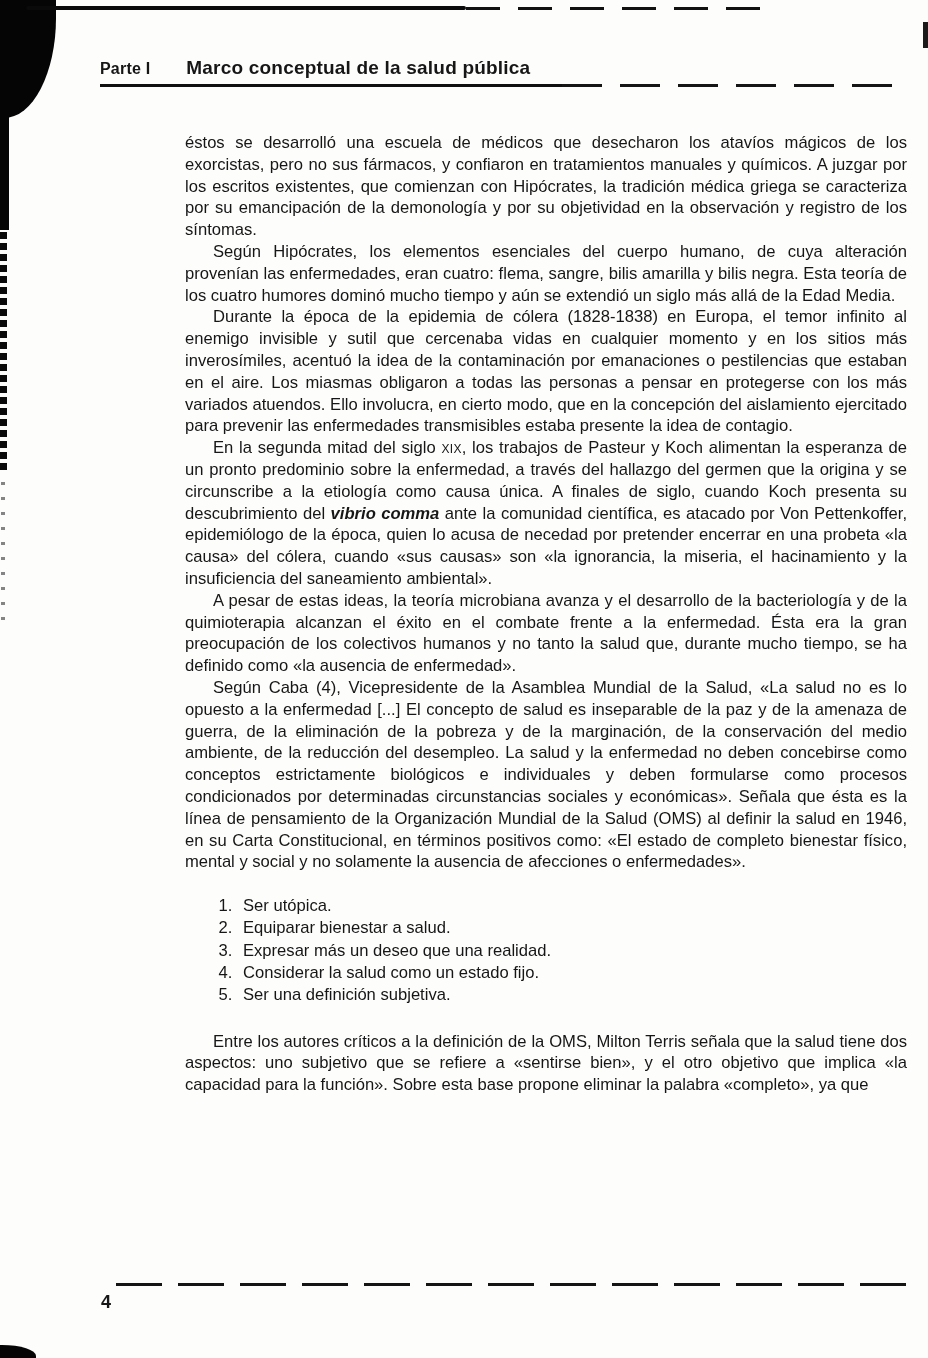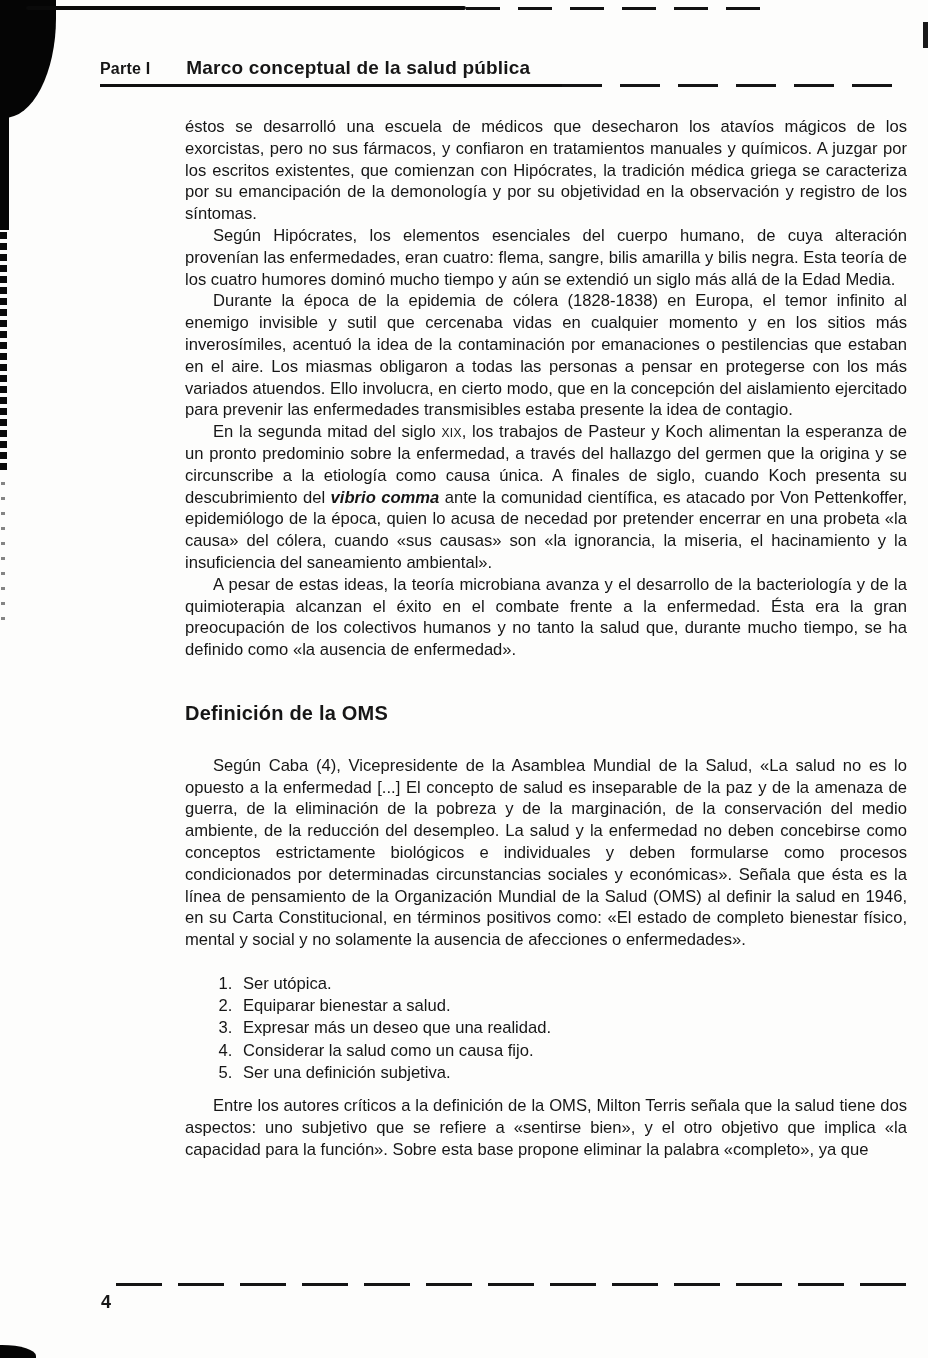--- a/index.html
+++ b/index.html
@@ -32,35 +32,35 @@
   .running-head .row{display:flex;align-items:baseline;gap:36px;}
   .part-label{font-size:16px;font-weight:600;letter-spacing:.2px;}
   .chapter-title{font-size:19px;font-weight:700;letter-spacing:.2px;}
   .head-rule{position:absolute;left:100px;top:84px;width:806px;height:3px;}
   .head-rule .solid{position:absolute;left:0;top:0;width:462px;height:3px;background:#0f0f0f;}
   .head-rule .dashed{position:absolute;left:462px;top:0;width:344px;height:2.5px;
     background:repeating-linear-gradient(90deg,#151515 0 40px,rgba(0,0,0,0) 40px 58px);}
 
   
   .body-area{
-    position:absolute;left:185px;top:116px;width:722px;height:1155px;
+    position:absolute;left:185px;top:132px;width:722px;height:1155px;
     font-size:16.6px;line-height:21.8px;overflow:hidden;
   }
   .body-area p{margin:0;text-align:justify;}
   .body-area p.indent{text-indent:28px;}
   .run-italic{font-style:italic;font-weight:bold;}
   .run-smallcaps{font-variant:small-caps;letter-spacing:.3px;}
 
   .section-heading{
     font-size:20px;font-weight:700;letter-spacing:.2px;
     margin:42px 0 30px 0;text-align:left;
   }
 
   ol.criticism-list{
-    margin:22px 0 11px 0;padding:0 0 0 52px;
+    margin:22px 0 24px 0;padding:0 0 0 52px;
     text-align:left;
   }
   ol.criticism-list li{
     margin:0;padding-left:6px;text-align:left;line-height:22.3px;
   }
 
   
   .foot-rule{position:absolute;left:116px;top:1283px;width:790px;height:3px;
     background:repeating-linear-gradient(90deg,#141414 0 46px,rgba(0,0,0,0) 46px 62px);}
   .page-number{position:absolute;left:101px;top:1292px;font-size:18px;font-weight:700;}
@@ -90,29 +90,28 @@
     <div class="dashed"></div>
   </div>
 
   <div class="body-area">
     <p><span>éstos se desarrolló una escuela de médicos que desecharon los atavíos mágicos de los exorcistas, pero no sus fármacos, y confiaron en tratamientos manuales y químicos. A juzgar por los escritos existentes, que comienzan con Hipócrates, la tradición médica griega se caracteriza por su emancipación de la demonología y por su objetividad en la observación y registro de los síntomas.</span></p>
     <p class="indent"><span>Según Hipócrates, los elementos esenciales del cuerpo humano, de cuya alteración provenían las enfermedades, eran cuatro: flema, sangre, bilis amarilla y bilis negra. Esta teoría de los cuatro humores dominó mucho tiempo y aún se extendió un siglo más allá de la Edad Media.</span></p>
     <p class="indent"><span>Durante la época de la epidemia de cólera (1828-1838) en Europa, el temor infinito al enemigo invisible y sutil que cercenaba vidas en cualquier momento y en los sitios más inverosímiles, acentuó la idea de la contaminación por emanaciones o pestilencias que estaban en el aire. Los miasmas obligaron a todas las personas a pensar en protegerse con los más variados atuendos. Ello involucra, en cierto modo, que en la concepción del aislamiento ejercitado para prevenir las enfermedades transmisibles estaba presente la idea de contagio.</span></p>
     <p class="indent"><span>En la segunda mitad del siglo </span><span class="run-smallcaps">xix</span><span>, los trabajos de Pasteur y Koch alimentan la esperanza de un pronto predominio sobre la enfermedad, a través del hallazgo del germen que la origina y se circunscribe a la etiología como causa única. A finales de siglo, cuando Koch presenta su descubrimiento del </span><span class="run-italic">vibrio comma</span><span> ante la comunidad científica, es atacado por Von Pettenkoffer, epidemiólogo de la época, quien lo acusa de necedad por pretender encerrar en una probeta «la causa» del cólera, cuando «sus causas» son «la ignorancia, la miseria, el hacinamiento y la insuficiencia del saneamiento ambiental».</span></p>
     <p class="indent"><span>A pesar de estas ideas, la teoría microbiana avanza y el desarrollo de la bacteriología y de la quimioterapia alcanzan el éxito en el combate frente a la enfermedad. Ésta era la gran preocupación de los colectivos humanos y no tanto la salud que, durante mucho tiempo, se ha definido como «la ausencia de enfermedad».</span></p>
 
-    <h2 class="section-heading">Definición de la OMS</h2>
 
     <p class="indent"><span>Según Caba (4), Vicepresidente de la Asamblea Mundial de la Salud, «La salud no es lo opuesto a la enfermedad [...] El concepto de salud es inseparable de la paz y de la amenaza de guerra, de la eliminación de la pobreza y de la marginación, de la conservación del medio ambiente, de la reducción del desempleo. La salud y la enfermedad no deben concebirse como conceptos estrictamente biológicos e individuales y deben formularse como procesos condicionados por determinadas circunstancias sociales y económicas». Señala que ésta es la línea de pensamiento de la Organización Mundial de la Salud (OMS) al definir la salud en 1946, en su Carta Constitucional, en términos positivos como: «El estado de completo bienestar físico, mental y social y no solamente la ausencia de afecciones o enfermedades».</span></p>
 
     <ol class="criticism-list">
       <li>Ser utópica.</li>
       <li>Equiparar bienestar a salud.</li>
       <li>Expresar más un deseo que una realidad.</li>
-      <li>Considerar la salud como un causa fijo.</li>
+      <li>Considerar la salud como un estado fijo.</li>
       <li>Ser una definición subjetiva.</li>
     </ol>
 
     <p class="indent"><span>Entre los autores críticos a la definición de la OMS, Milton Terris señala que la salud tiene dos aspectos: uno subjetivo que se refiere a «sentirse bien», y el otro objetivo que implica «la capacidad para la función». Sobre esta base propone eliminar la palabra «completo», ya que</span></p>
   </div>
 
   <div class="foot-rule"></div>
   <div class="page-number">4</div>
 
 </div>

